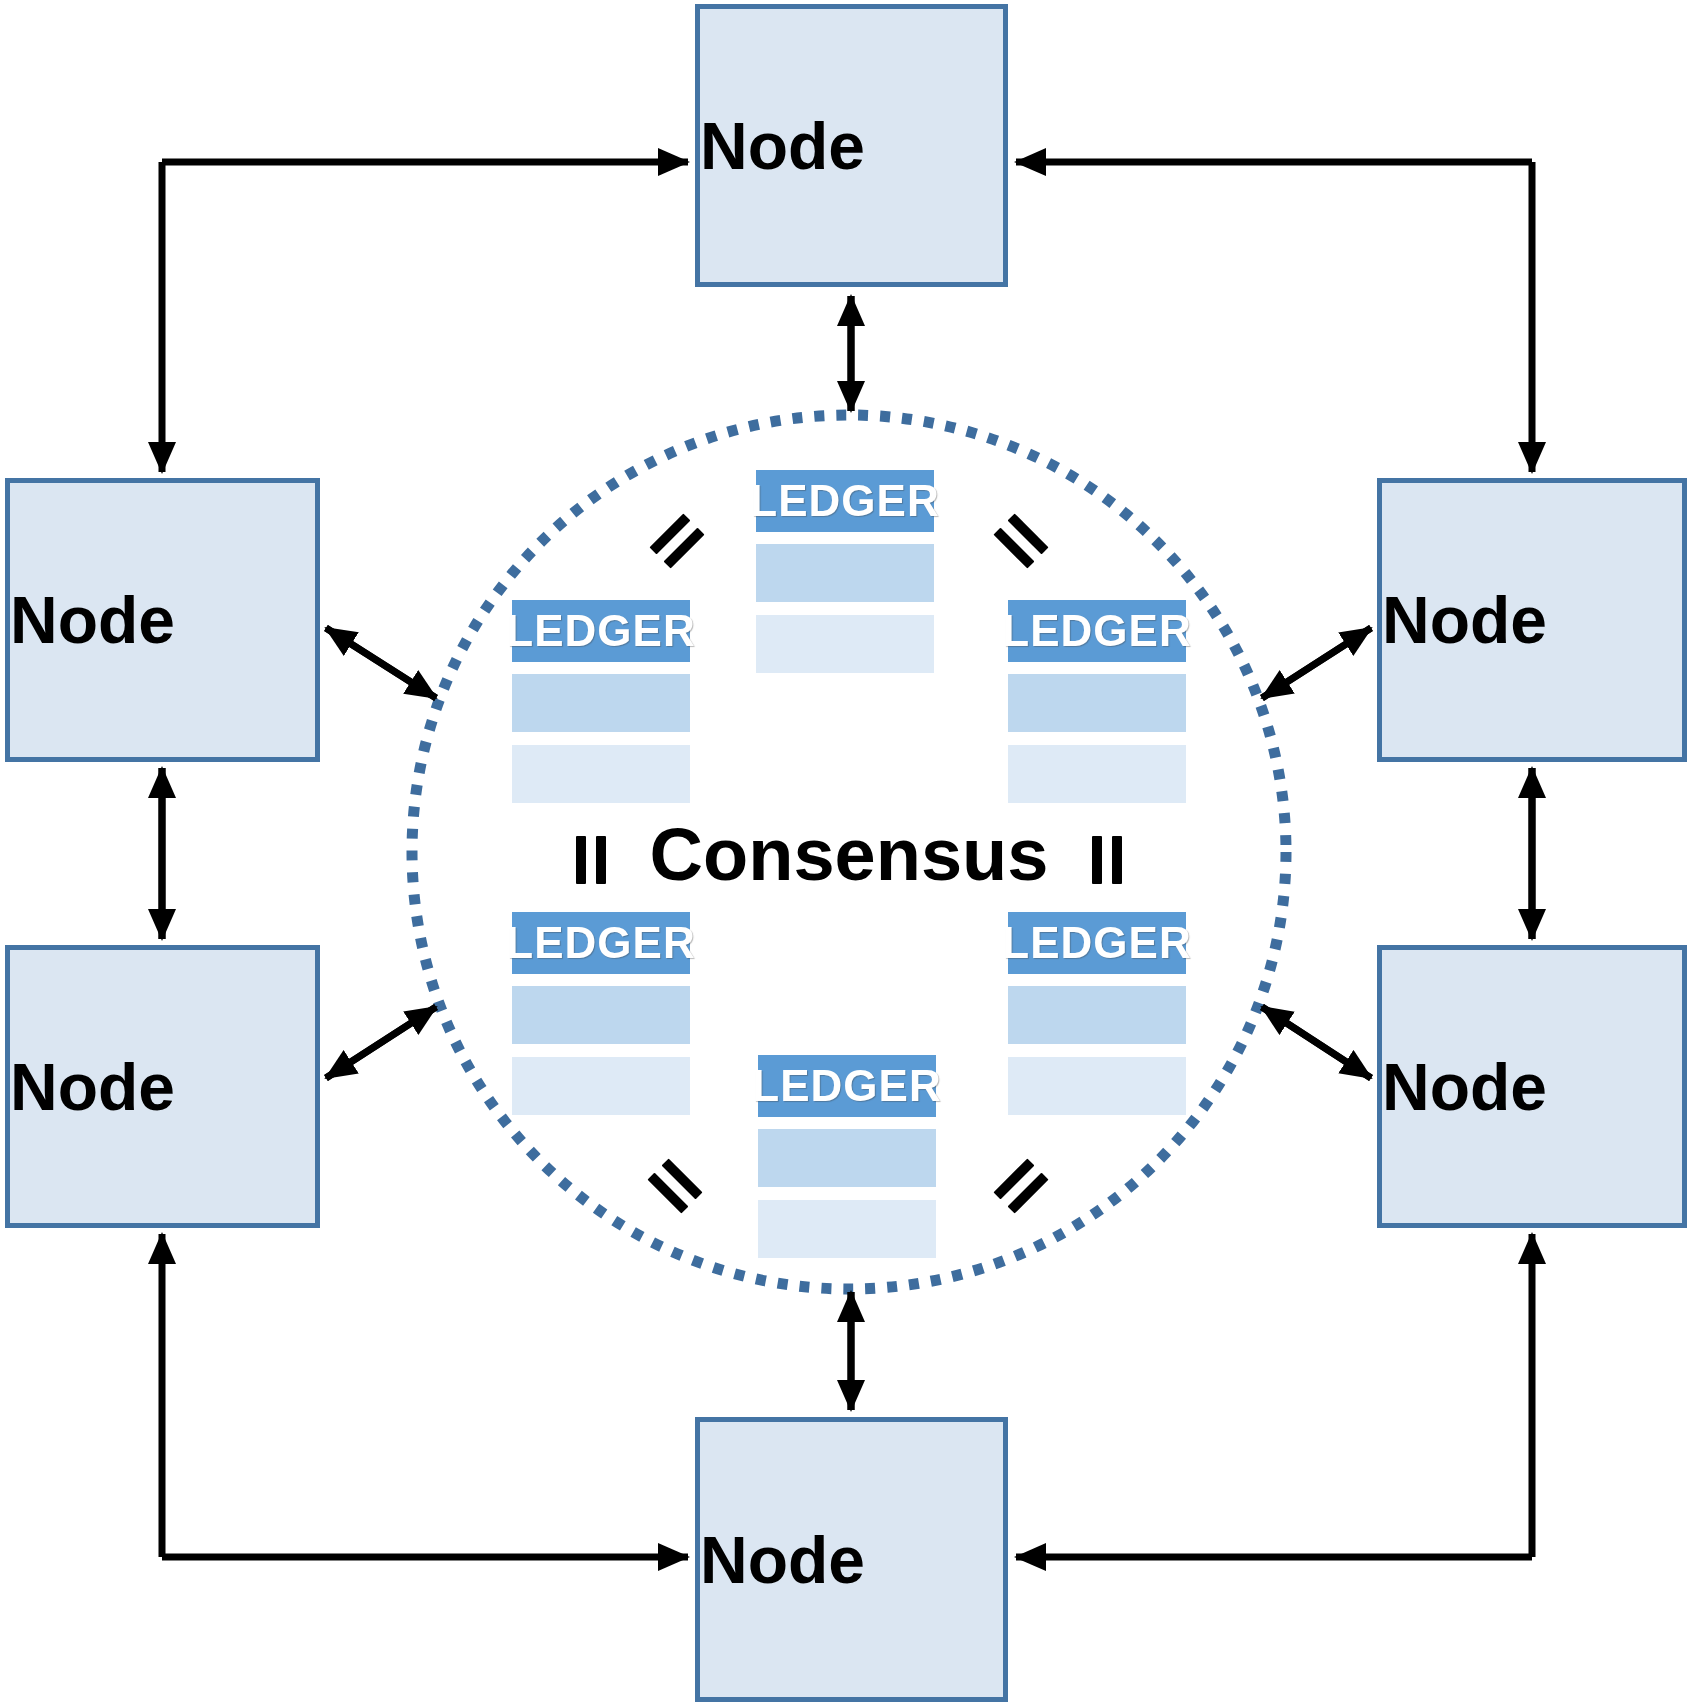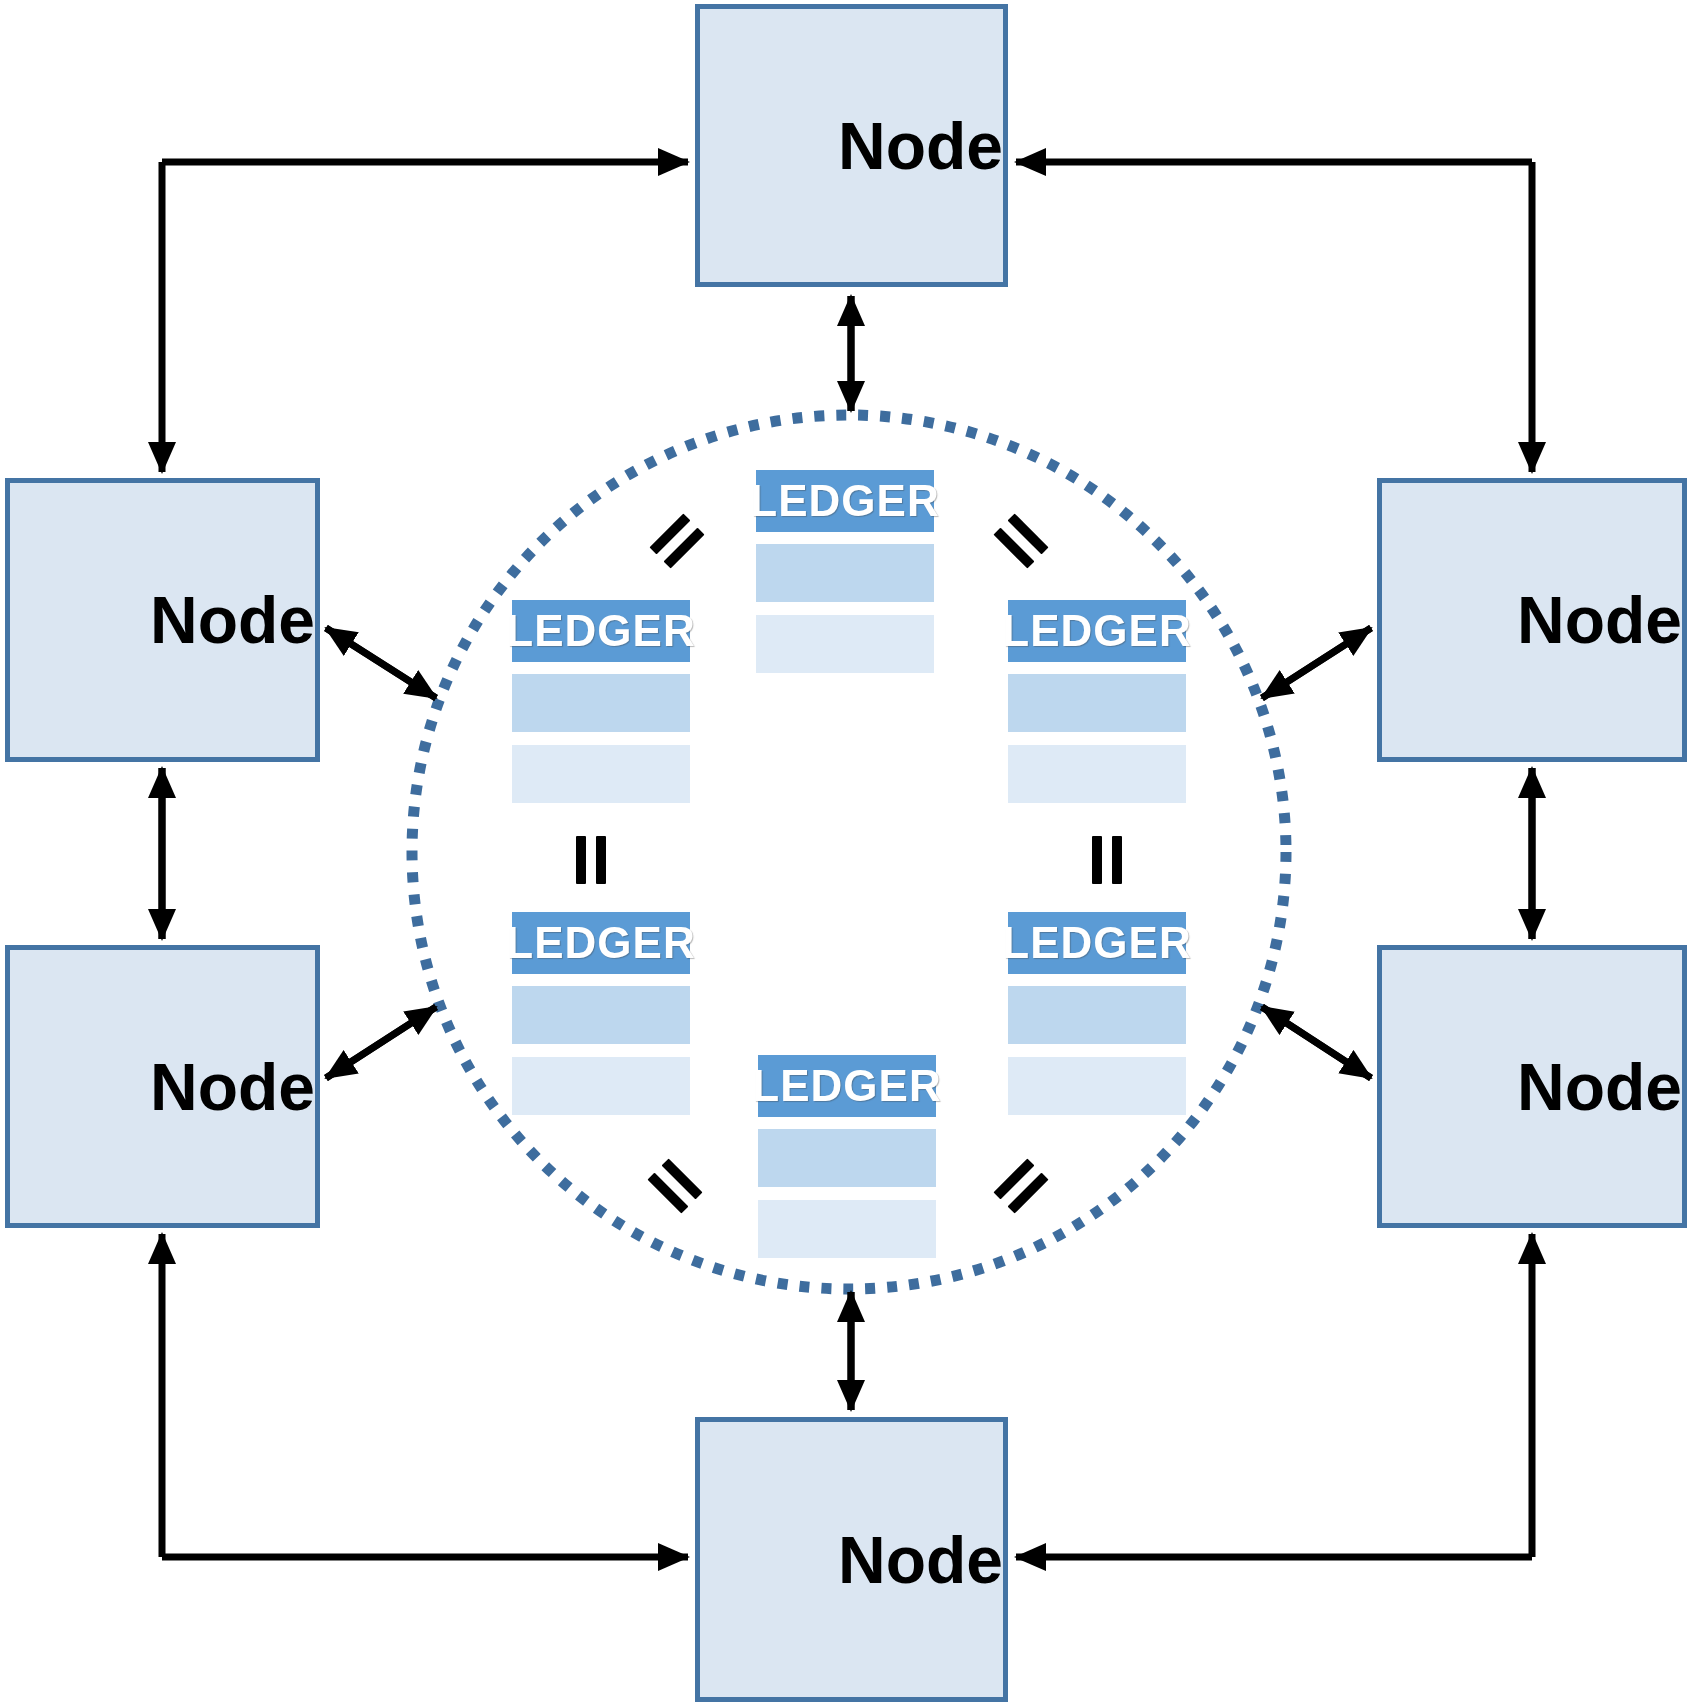--- a/index.html
+++ b/index.html
@@ -22,21 +22,21 @@
     width: 1698px;
     height: 1706px;
   }
   .node-box {
     position: absolute;
     background: #dbe6f2;
     border: 5px solid #4474a4;
     box-sizing: border-box;
     display: flex;
     align-items: center;
-    justify-content: flex-end;
+    justify-content: flex-start;
     font-weight: bold;
     font-size: 66px;
     color: #000000;
     letter-spacing: 0px;
   }
   .node-top        { left: 695px; top: 4px;    width: 313px; height: 283px; }
   .node-upper-left { left: 5px;   top: 478px;  width: 315px; height: 284px; }
   .node-lower-left { left: 5px;   top: 945px;  width: 315px; height: 283px; }
   .node-upper-right{ left: 1377px;top: 478px;  width: 310px; height: 284px; }
   .node-lower-right{ left: 1377px;top: 945px;  width: 310px; height: 283px; }
@@ -225,14 +225,15 @@
     </div>
   <div class="eq eq-bottom-left">
       <div class="bar"></div>
       <div class="bar"></div>
     </div>
   <div class="eq eq-bottom-right">
       <div class="bar"></div>
       <div class="bar"></div>
     </div>
 
+  <div class="consensus-label">Consensus</div>
 
 </div>
 
 </body></html>

